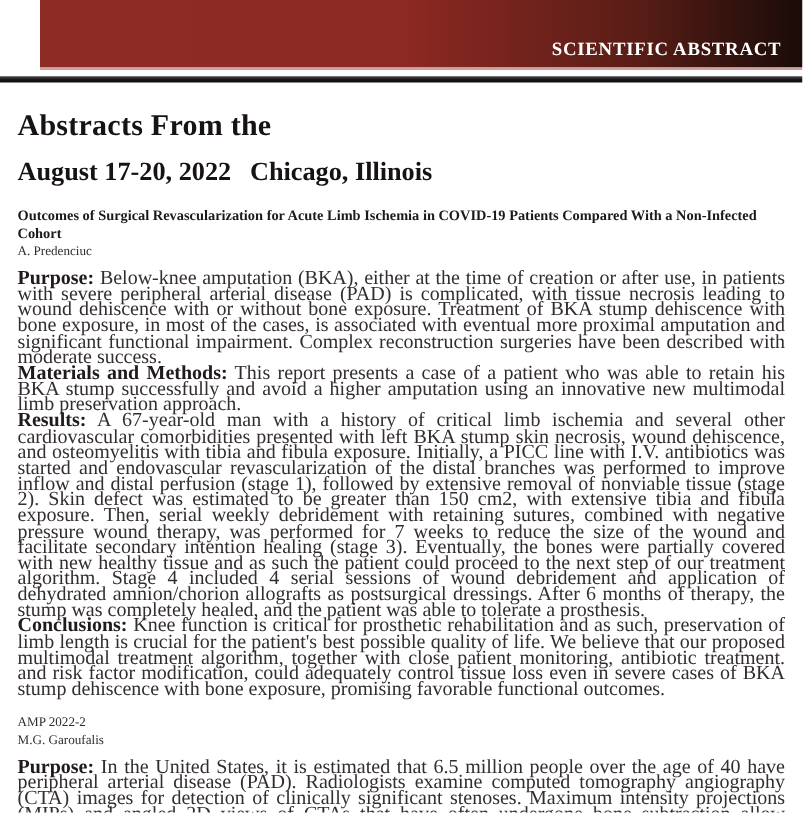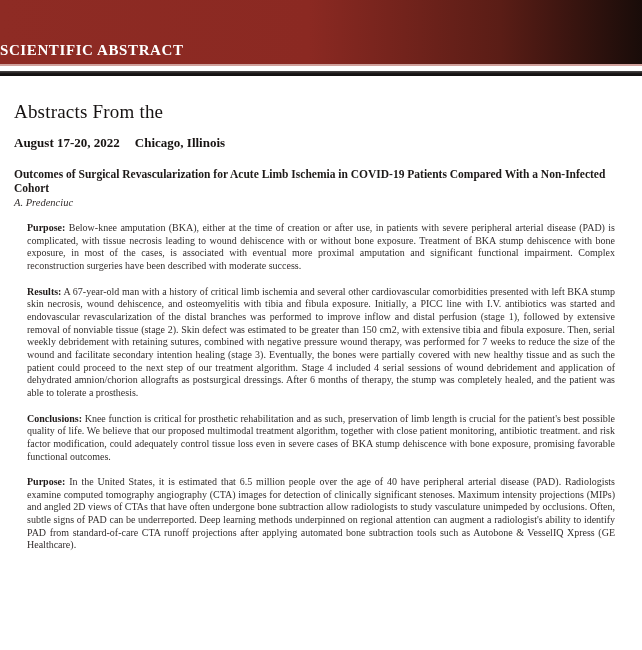--- a/index.html
+++ b/index.html
@@ -10,74 +10,75 @@
     color: #332e2d;
     overflow: hidden;
   }
   .banner {
     height: 42px;
     box-sizing: content-box;
     background: linear-gradient(90deg, #8e2b24 0%, #8b2922 48%, #5a1d16 78%, #190c09 100%);
     border-bottom: 2px solid #d0a19c;
     display: flex;
     align-items: flex-end;
-    padding: 16px 17px 6px 0;
+    justify-content: flex-end;
+    padding: 6px 17px 6px 0;
+    margin-left: 32px;
   }
   .banner-label {
     color: #ffffff;
     font-weight: bold;
     font-size: 15px;
     letter-spacing: 0.6px;
     line-height: 1;
     white-space: nowrap;
   }
   .header-rule {
     margin-top: 5px;
     height: 5px;
     background: linear-gradient(180deg, #4c4a4a 0%, #161313 55%, #121010 100%);
   }
   .content { padding: 0 14px; }
   .page-title {
     margin: 21px 0 0 0;
-    font-size: 19px;
+    font-size: 24px;
     line-height: 29px;
-    font-weight: normal;
+    font-weight: bold;
     color: #171312;
     letter-spacing: 0.2px;
   }
   .subtitle {
     margin-top: 9px;
-    font-size: 13px;
+    font-size: 21px;
     font-weight: bold;
     color: #171312;
   }
   .subtitle .loc { margin-left: 15px; }
   .abstract { margin-top: 17px; }
   .abstract + .abstract { margin-top: 13px; }
   .abs-id {
     font-size: 10.5px;
     line-height: 13px;
     color: #332e2d;
   }
   .abs-title {
     margin: 1px 0 0 0;
     font-size: 11.5px;
     line-height: 13.5px;
     font-weight: bold;
     color: #1d1918;
   }
   .abs-author {
-    font-style: italic;
     font-size: 10.5px;
     line-height: 12px;
     margin: 2px 0 9px 0;
   }
   .sec {
-    margin: 13px;
-    font-size: 10px;
+    margin: 0;
+    font-size: 16px;
     line-height: 12.65px;
     text-align: justify;
     color: #332e2d;
   }
   .sec-label { font-weight: bold; color: #201b1a; }
 </style>
 </head>
 <body>
 
 <div class="page">
@@ -95,22 +96,25 @@
     </h1>
 
     <div class="subtitle">
       <span>August 17-20, 2022</span><span class="loc">Chicago, Illinois</span>
     </div>
 
     <section class="abstract">
       <h2 class="abs-title">Outcomes of Surgical Revascularization for Acute Limb Ischemia in COVID-19 Patients Compared With a Non-Infected Cohort</h2>
       <div class="abs-author">A. Predenciuc</div>
       <p class="sec"><b class="sec-label">Purpose:</b> <span>Below-knee amputation (BKA), either at the time of creation or after use, in patients with severe peripheral arterial disease (PAD) is complicated, with tissue necrosis leading to wound dehiscence with or without bone exposure. Treatment of BKA stump dehiscence with bone exposure, in most of the cases, is associated with eventual more proximal amputation and significant functional impairment. Complex reconstruction surgeries have been described with moderate success.</span></p>
+      <p class="sec"><b class="sec-label">Materials and Methods:</b> <span>This report presents a case of a patient who was able to retain his BKA stump successfully and avoid a higher amputation using an innovative new multimodal limb preservation approach.</span></p>
       <p class="sec"><b class="sec-label">Results:</b> <span>A 67-year-old man with a history of critical limb ischemia and several other cardiovascular comorbidities presented with left BKA stump skin necrosis, wound dehiscence, and osteomyelitis with tibia and fibula exposure. Initially, a PICC line with I.V. antibiotics was started and endovascular revascularization of the distal branches was performed to improve inflow and distal perfusion (stage 1), followed by extensive removal of nonviable tissue (stage 2). Skin defect was estimated to be greater than 150 cm2, with extensive tibia and fibula exposure. Then, serial weekly debridement with retaining sutures, combined with negative pressure wound therapy, was performed for 7 weeks to reduce the size of the wound and facilitate secondary intention healing (stage 3). Eventually, the bones were partially covered with new healthy tissue and as such the patient could proceed to the next step of our treatment algorithm. Stage 4 included 4 serial sessions of wound debridement and application of dehydrated amnion/chorion allografts as postsurgical dressings. After 6 months of therapy, the stump was completely healed, and the patient was able to tolerate a prosthesis.</span></p>
       <p class="sec"><b class="sec-label">Conclusions:</b> <span>Knee function is critical for prosthetic rehabilitation and as such, preservation of limb length is crucial for the patient's best possible quality of life. We believe that our proposed multimodal treatment algorithm, together with close patient monitoring, antibiotic treatment. and risk factor modification, could adequately control tissue loss even in severe cases of BKA stump dehiscence with bone exposure, promising favorable functional outcomes.</span></p>
     </section>
 
     <section class="abstract">
+      <div class="abs-id">AMP 2022-2</div>
+      <div class="abs-author">M.G. Garoufalis</div>
       <p class="sec"><b class="sec-label">Purpose:</b> <span>In the United States, it is estimated that 6.5 million people over the age of 40 have peripheral arterial disease (PAD). Radiologists examine computed tomography angiography (CTA) images for detection of clinically significant stenoses. Maximum intensity projections (MIPs) and angled 2D views of CTAs that have often undergone bone subtraction allow radiologists to study vasculature unimpeded by occlusions. Often, subtle signs of PAD can be underreported. Deep learning methods underpinned on regional attention can augment a radiologist's ability to identify PAD from standard-of-care CTA runoff projections after applying automated bone subtraction tools such as Autobone &amp; VesselIQ Xpress (GE Healthcare).</span></p>
     </section>
 
   </main>
 </div>
 
 </body></html>

